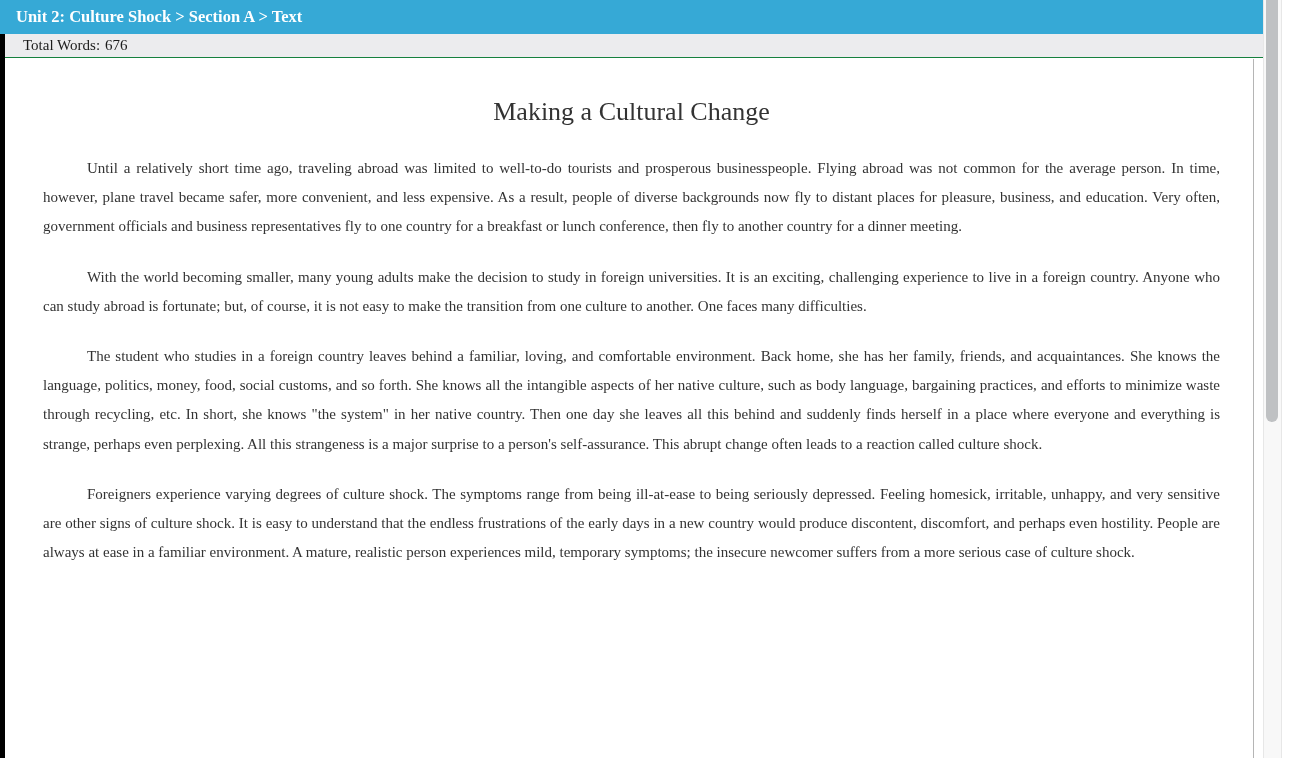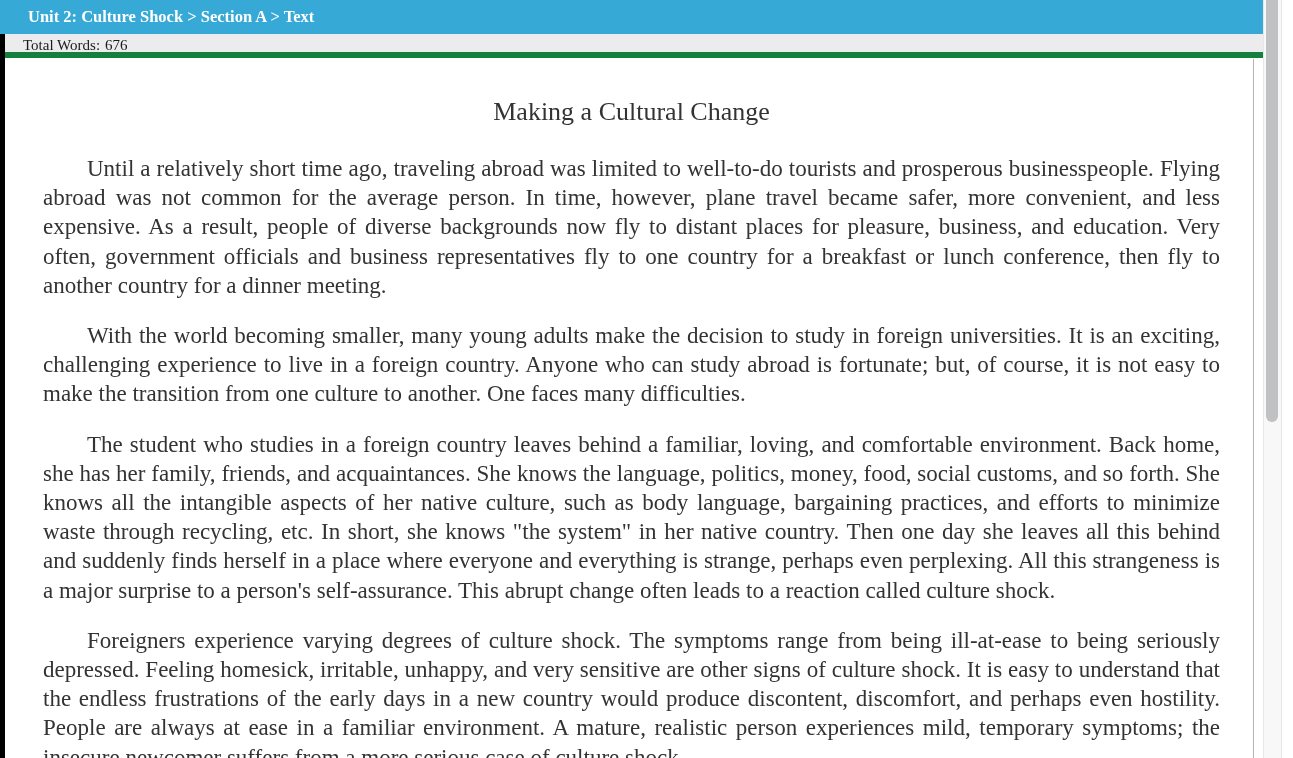--- a/index.html
+++ b/index.html
@@ -6,28 +6,28 @@
   html, body { width: 1293px; height: 758px; overflow: hidden; }
   body { background: #ffffff; font-family: "Liberation Serif", serif; }
 
   #app { position: relative; width: 1293px; height: 758px; background: #ffffff; }
 
   
   .breadcrumb-bar {
     position: absolute; top: 0; left: 0; width: 1264px; height: 34px;
     background: #36a9d6; color: #ffffff;
     font-size: 16.5px; font-weight: bold;
-    line-height: 34px; padding-left: 28px;
+    line-height: 34px; padding-left: 16px;
     white-space: nowrap;
   }
 
   
   .stats-bar {
     position: absolute; top: 34px; left: 5px; width: 1259px; height: 24px;
-    background: #ececee; border-bottom: 6px solid #15803d;
+    background: #ececee; border-bottom: 1px solid #15803d;
     color: #1b1b1b; font-size: 15px; line-height: 23px;
     padding-left: 18px; white-space: nowrap;
   }
   .stats-bar .stat-value { margin-left: 5px; }
 
   
   .left-edge {
     position: absolute; top: 34px; left: 0; width: 5px; height: 724px;
     background: #000000;
   }
@@ -38,21 +38,21 @@
     background: #ffffff; border-right: 1px solid #b5b5b5;
     padding: 38px 33px 0 38px;
     overflow: hidden;
   }
   .doc-title {
     text-align: center; color: #333333;
     font-size: 26px; font-weight: normal;
     margin-bottom: 27px;
   }
   .doc-body p {
-    color: #333333; font-size: 23px; line-height: 29.2px;
+    color: #333333; font-size: 15px; line-height: 29.2px;
     text-align: justify; text-indent: 44px;
     margin-bottom: 21px;
   }
 
   
   .scrollbar-track {
     position: absolute; top: 0; left: 1263px; width: 19px; height: 758px;
     background: #f8f8f8;
     border-left: 1px solid #e7e7e7; border-right: 1px solid #e7e7e7;
   }

